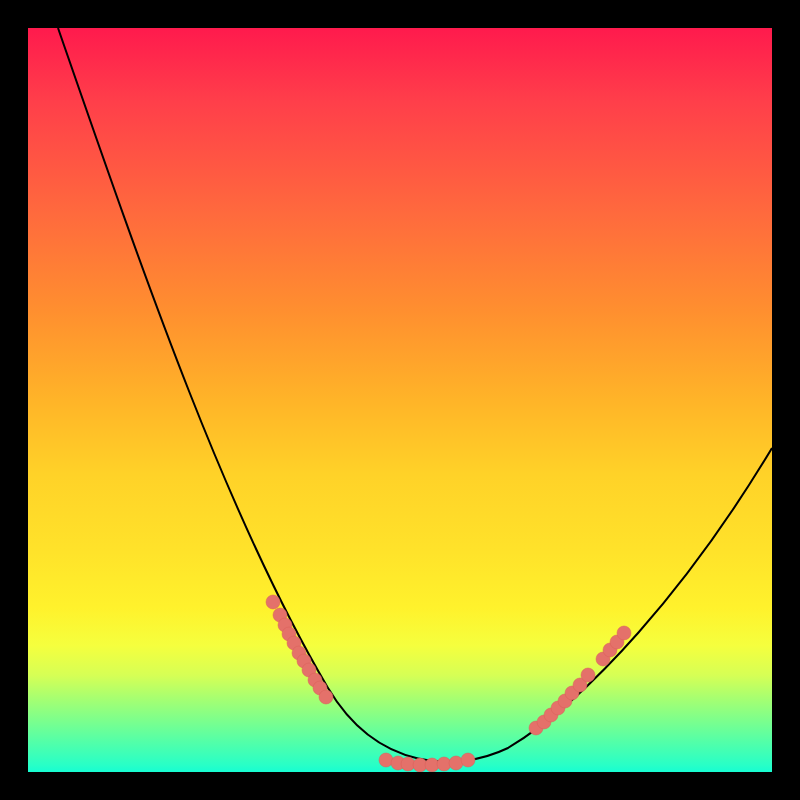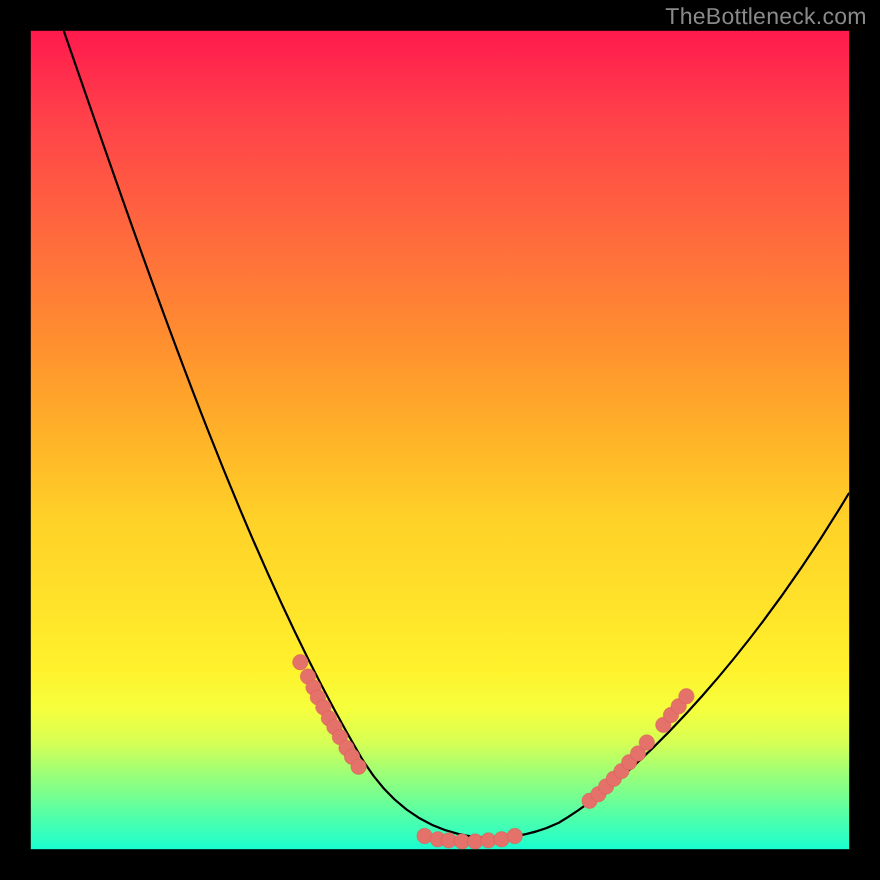--- a/index.html
+++ b/index.html
@@ -66,21 +66,20 @@
     color: #8a8a8a;
     font-weight: 500;
     letter-spacing: 0.2px;
   }
 </style>
 </head>
 <body>
 
 <div class="frame">
 
-  <div class="watermark">TheBottleneck.com</div>
 
   <div class="plot-area">
     <svg class="overlay" viewBox="0 0 744 744">
       <path class="curve" d="M 30 0 C 120 260, 200 490, 300 660 C 350 744, 430 744, 480 720 C 560 672, 660 560, 744 420"></path>
       <g id="cluster-left">
           <circle cx="245" cy="574" r="7" class="dot"></circle>
           <circle cx="252" cy="587" r="7" class="dot"></circle>
           <circle cx="257" cy="597" r="7" class="dot"></circle>
           <circle cx="261" cy="606" r="7" class="dot"></circle>
           <circle cx="266" cy="615" r="7" class="dot"></circle>

